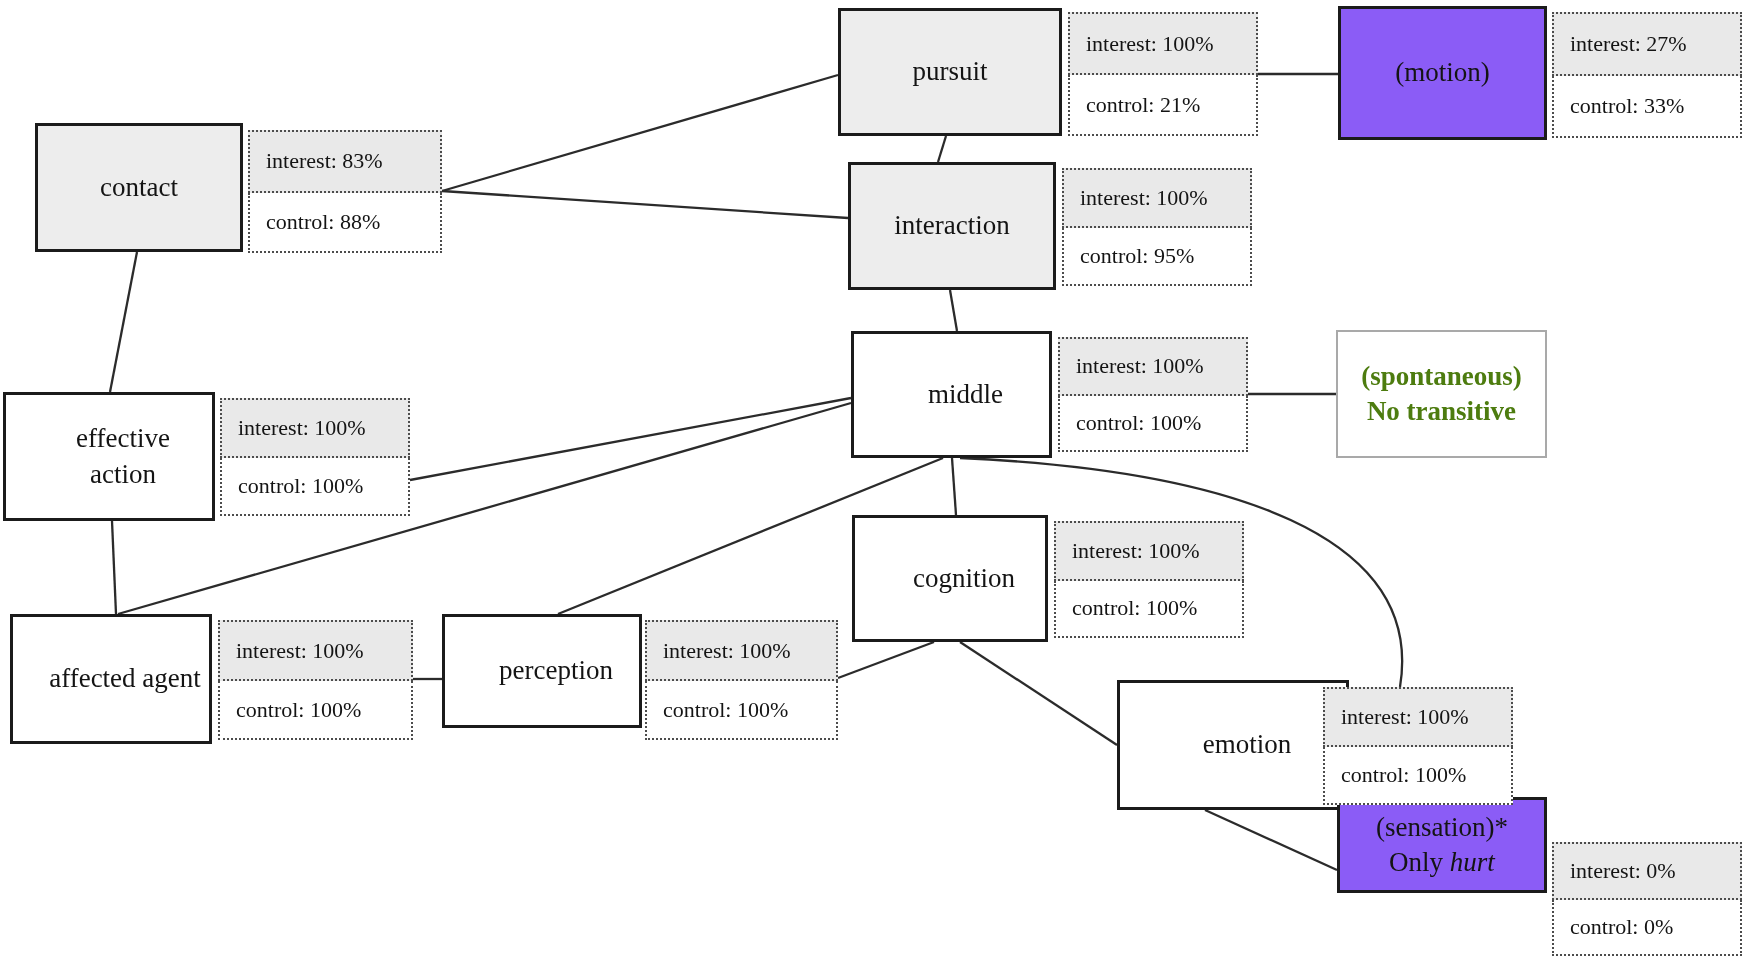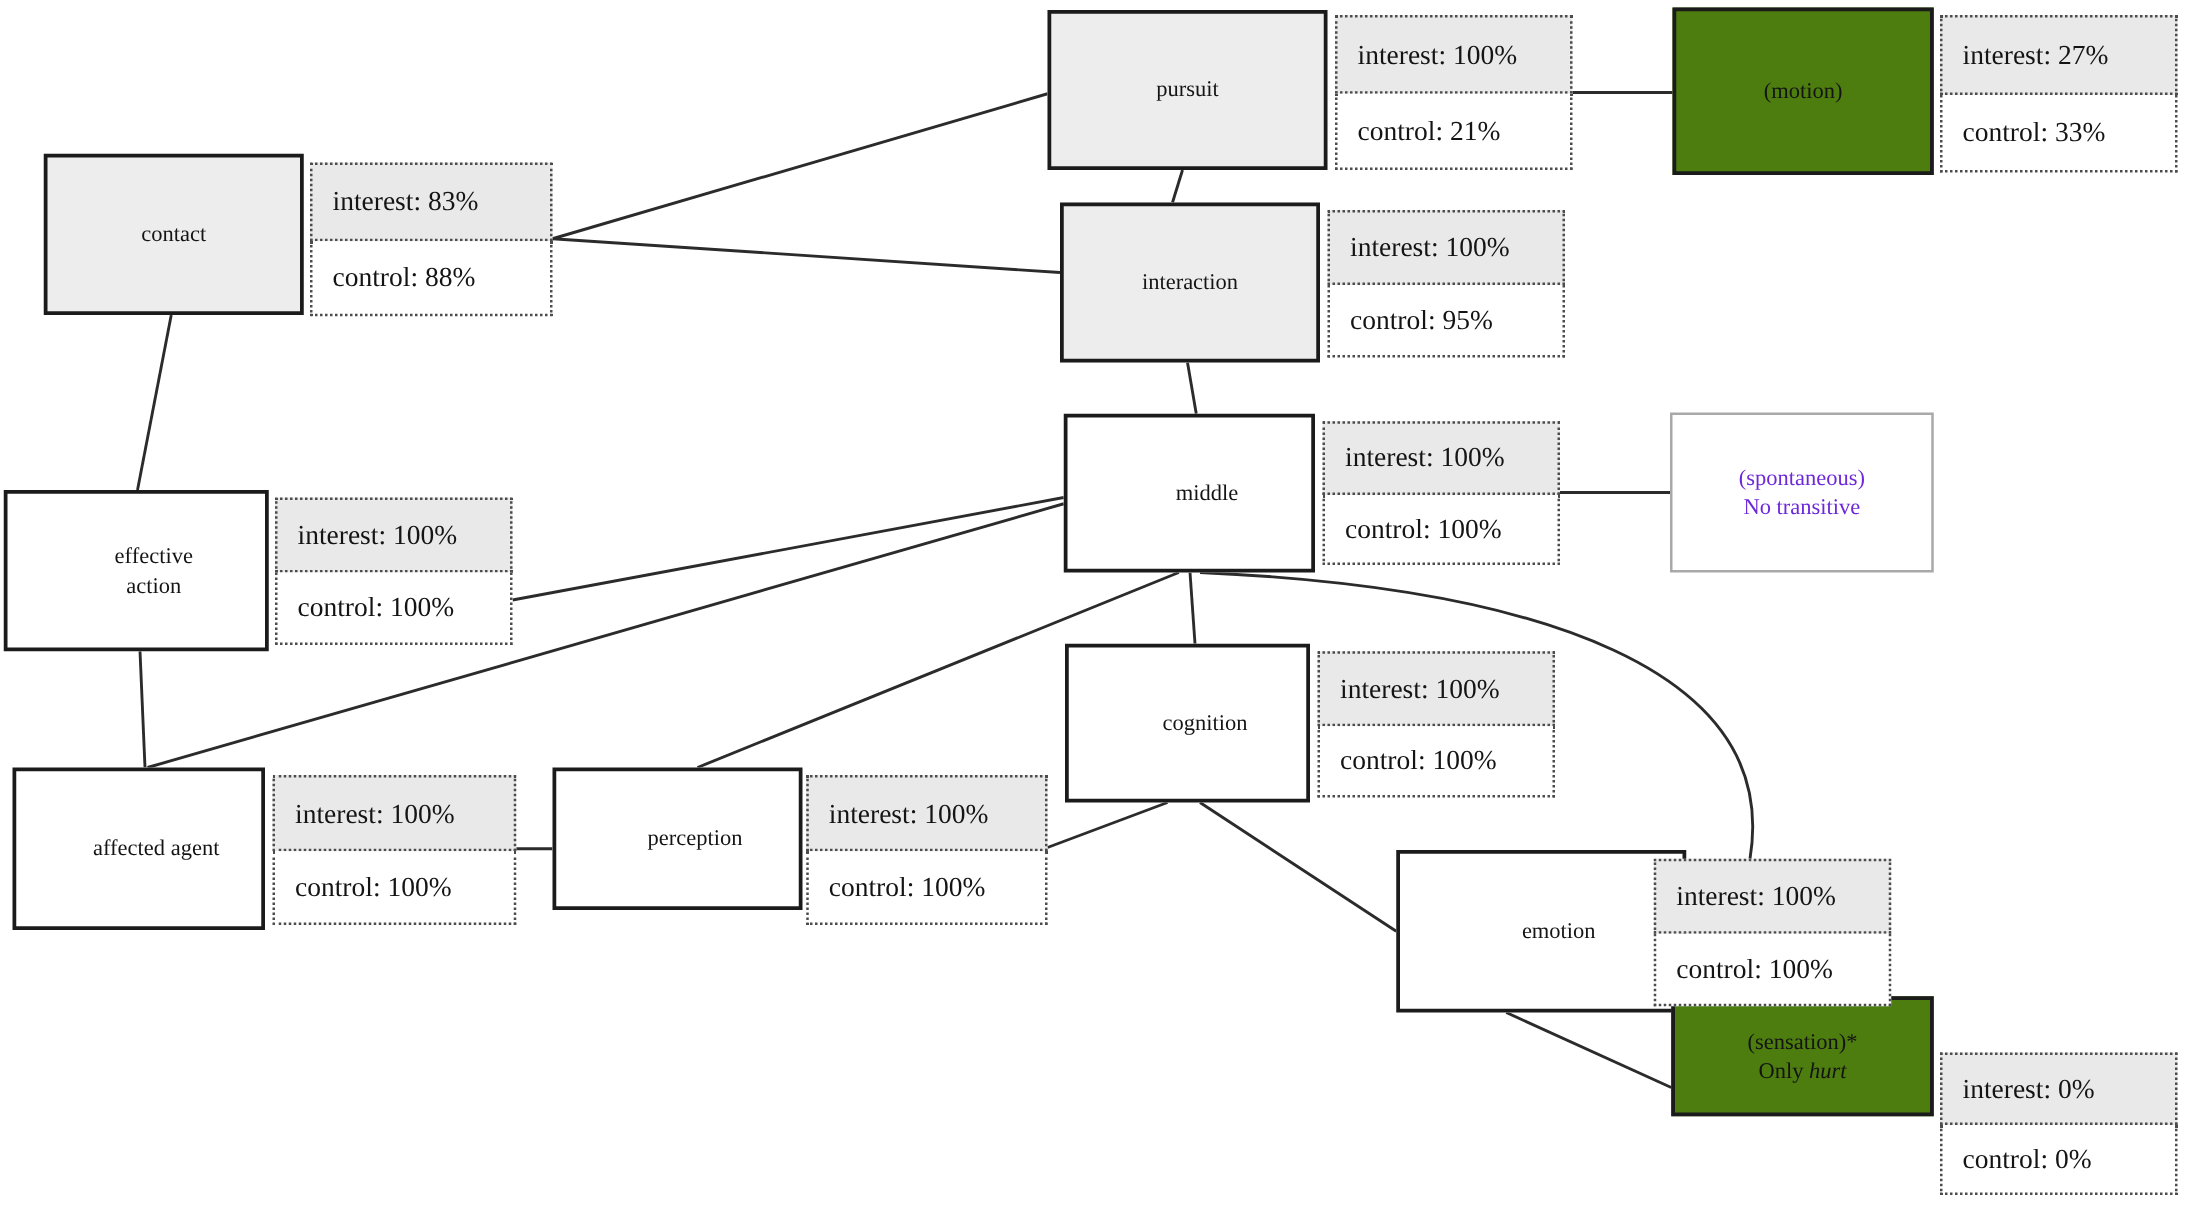--- a/index.html
+++ b/index.html
@@ -5,26 +5,26 @@
   html,body{margin:0;padding:0;background:#ffffff;}
   #stage{
     position:relative; width:1750px; height:971px; background:#ffffff;
     font-family:"Liberation Serif","DejaVu Serif",serif; color:#141414;
     overflow:hidden;
   }
   #edges{position:absolute;left:0;top:0;width:1750px;height:971px;}
   .box{
     position:absolute; box-sizing:border-box; border:3px solid #1b1b1b;
     display:flex; flex-direction:column; align-items:center; justify-content:center;
-    font-size:18px; line-height:1.3; text-align:center; background:#ffffff;
+    font-size:27px; line-height:1.3; text-align:center; background:#ffffff;
   }
   .box.light{background:#ededed;}
-  .box.dark{background:#4d7c0f;}
+  .box.dark{background:#8b5cf6;}
   .box.white{background:#ffffff;padding-left:28px;}
-  .box.ghost{border:2px solid #a9a9a9; color:#6d28d9; background:#ffffff;}
+  .box.ghost{border:2px solid #a9a9a9; color:#4d7c0f; background:#ffffff;font-weight:bold;}
   .labels{
     position:absolute; box-sizing:border-box; display:flex; flex-direction:column;
   }
   .cell{
     box-sizing:border-box; flex:1; display:flex; align-items:center;
     padding-left:16px; font-size:22px; border:2px dotted #4c4c4c;
     background:#ffffff; white-space:nowrap;
   }
   .cell.interest{background:#e9e9e9;}
   .cell.control{border-top:none;}

